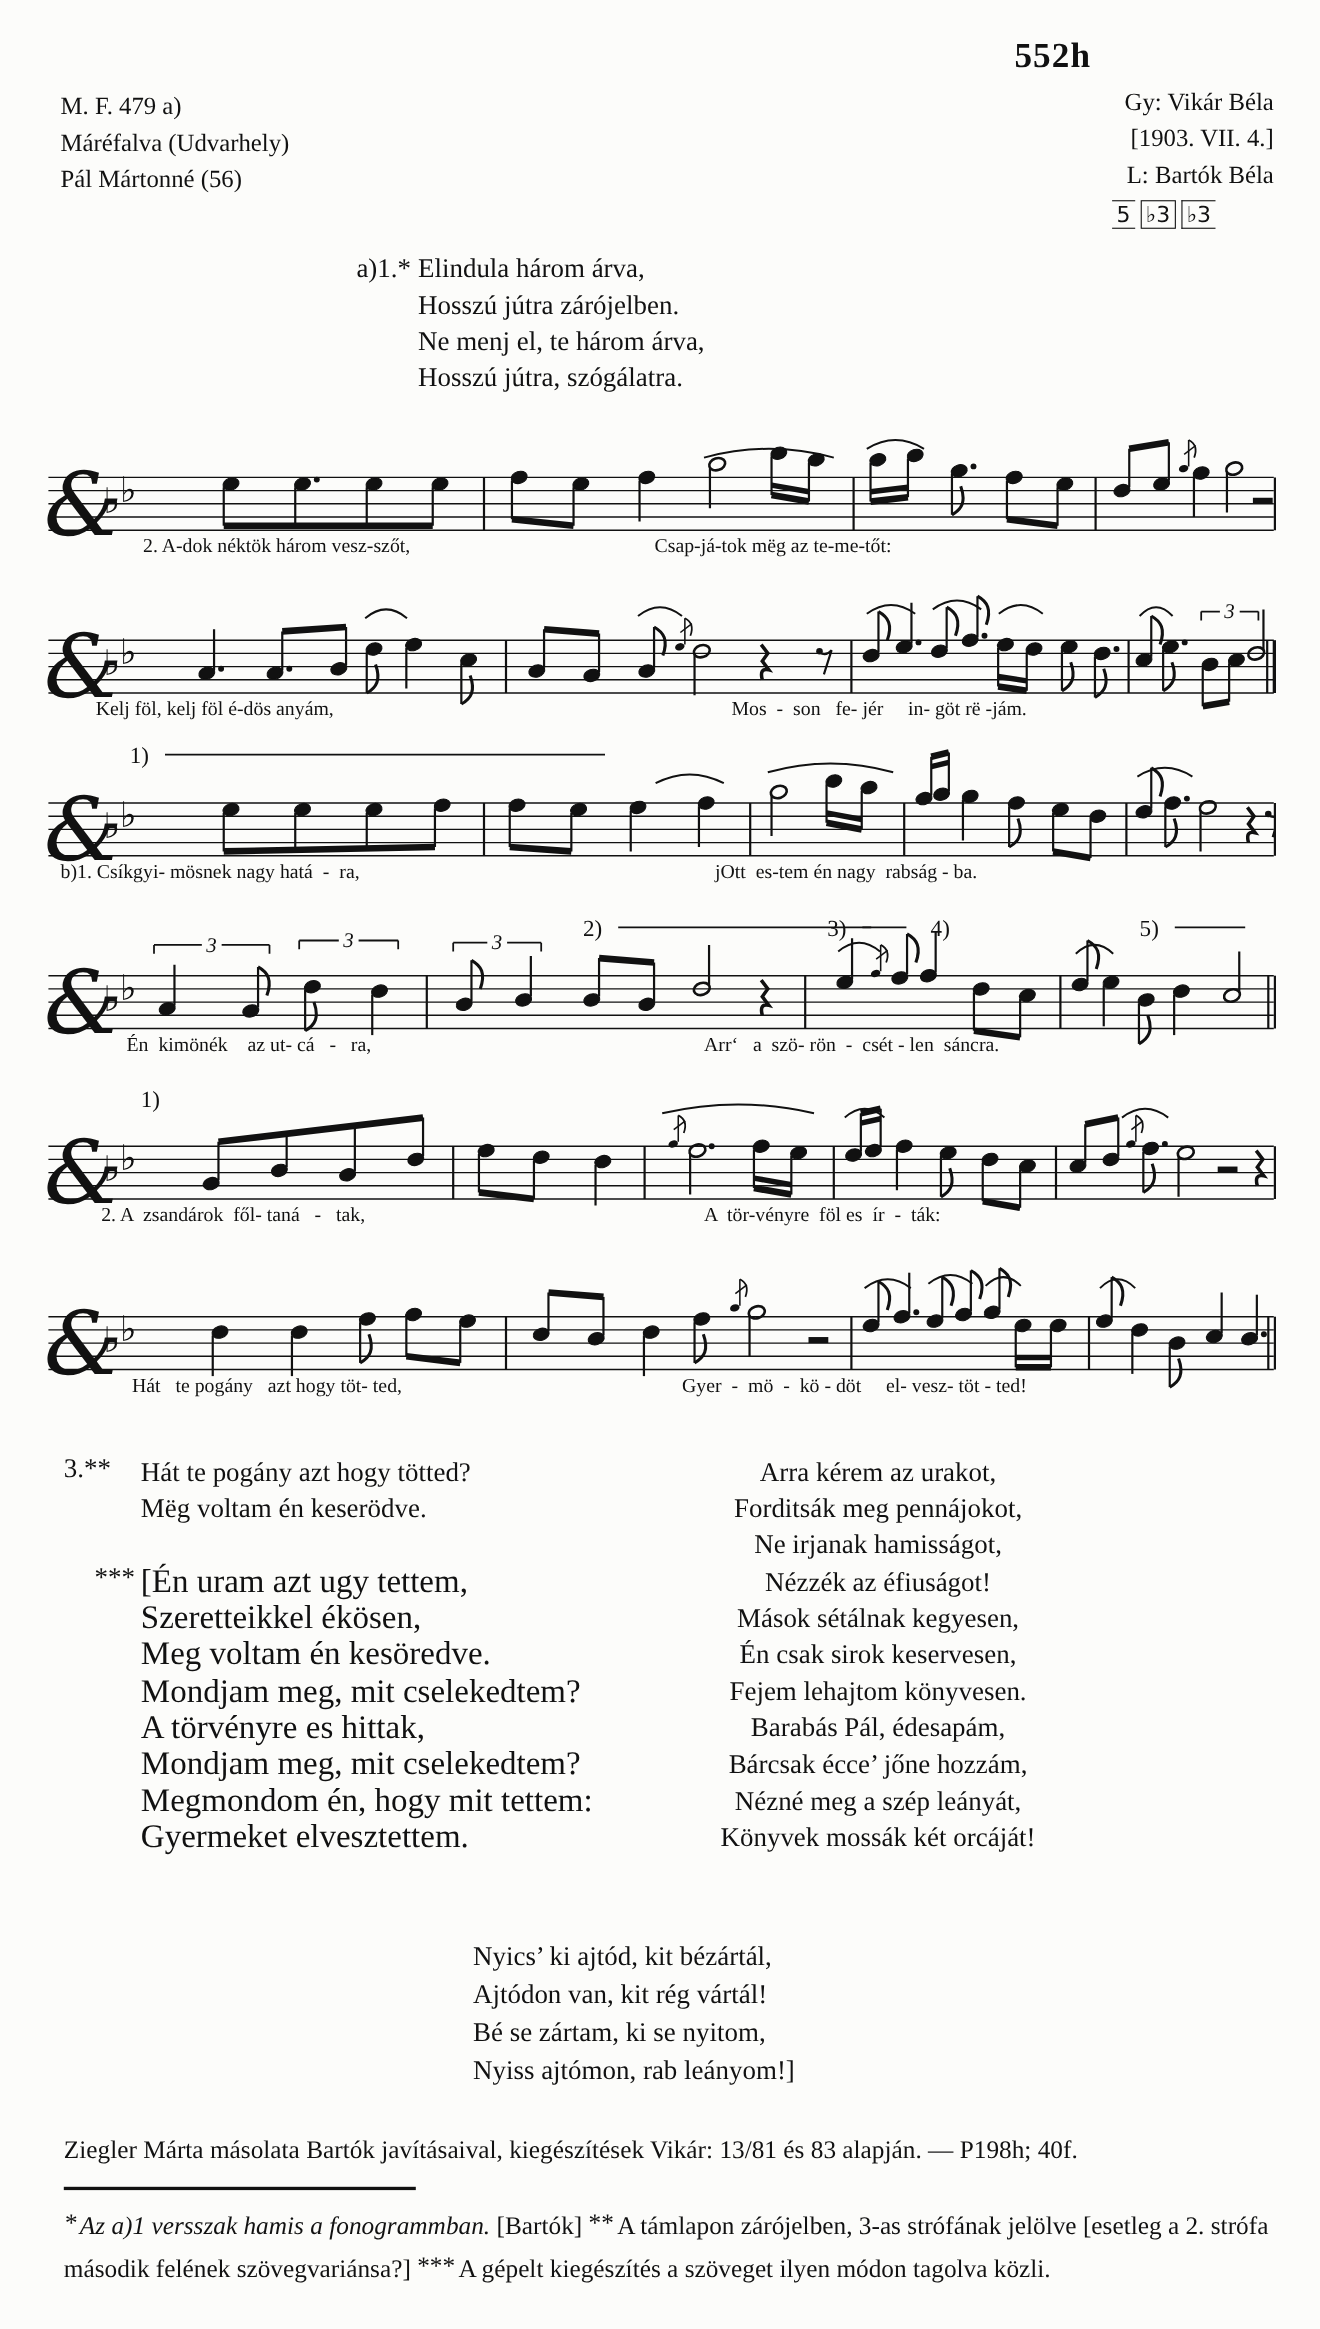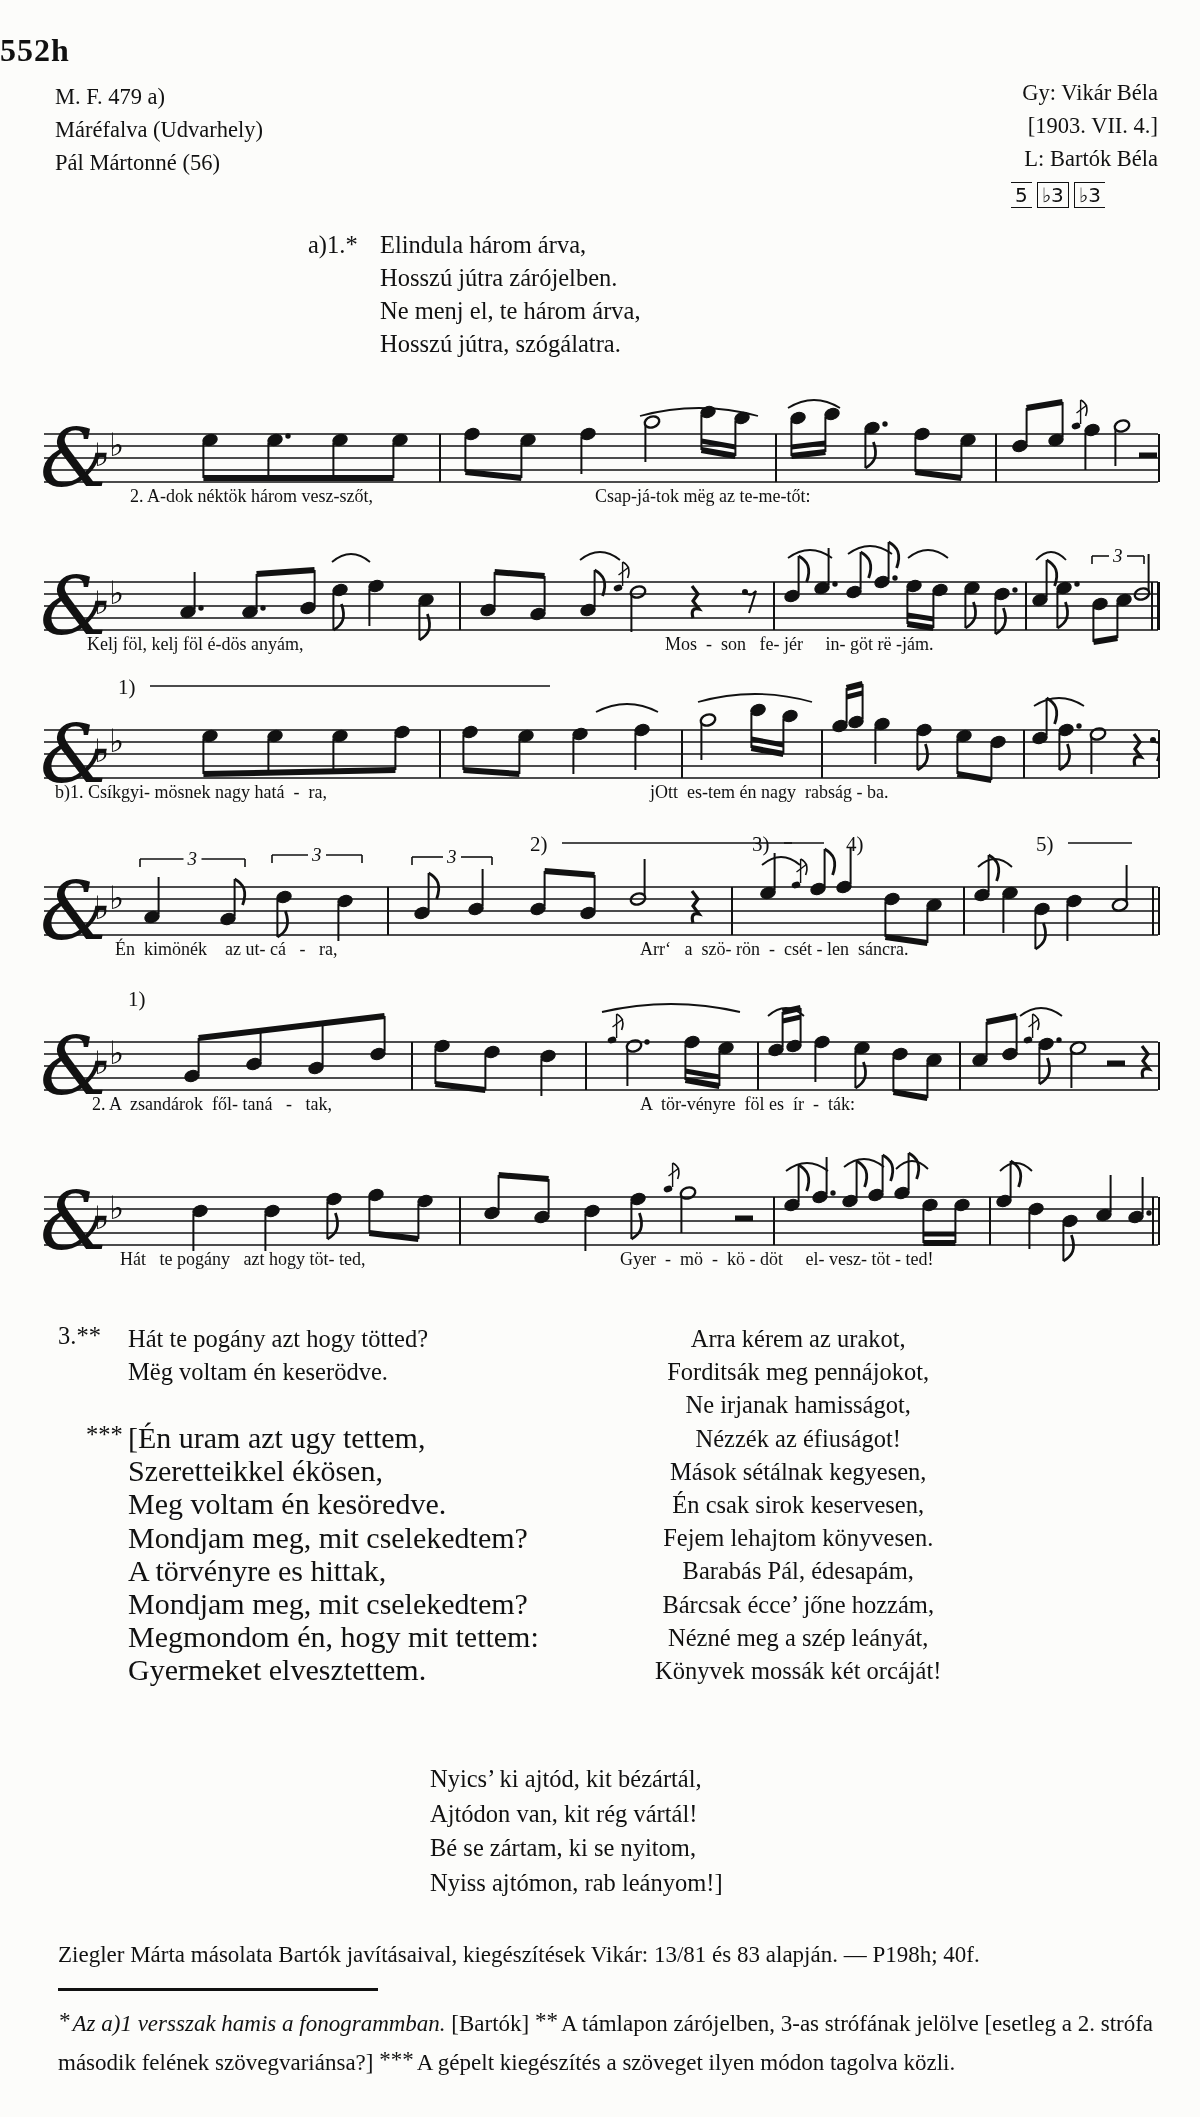--- a/index.html
+++ b/index.html
@@ -1,28 +1,28 @@
 <!DOCTYPE html>
 <html><head>
 <meta charset="utf-8">
 <style>
   html,body{margin:0;padding:0;}
   body{width:1200px;height:2117px;position:relative;background:#fcfcfa;color:#111;
        font-family:"Liberation Serif",serif;overflow:hidden;}
   .abs{position:absolute;}
-  #title{top:32px;left:0;width:992px;text-align:left;font-size:32px;font-weight:bold;letter-spacing:1px;}
+  #title{top:32px;left:0;width:992px;text-align:right;font-size:32px;font-weight:bold;letter-spacing:1px;}
   #hdr-left{top:80px;left:55px;font-size:22.5px;line-height:33px;}
   #hdr-right{top:76px;right:42px;text-align:right;font-size:22.5px;line-height:33px;}
   #cadence{top:182px;right:95px;font-family:"DejaVu Sans",sans-serif;font-size:20px;}
   #cadence span{display:inline-block;padding:0 4px;margin-left:5px;line-height:24px;}
   .cad1{border-top:1.8px solid #111;border-bottom:1.8px solid #111;}
   .cad2{border:1.8px solid #111;}
   .cad3{border-left:1.8px solid #111;border-top:1.8px solid #111;border-bottom:1.8px solid #111;}
   #verse-a{top:228px;left:308px;font-size:24.5px;line-height:33px;}
-  #verse-a .vlabel{position:absolute;left:0;top:0;}
+  #verse-a .vlabel{position:absolute;left:16px;top:0;}
   #verse-a .vlines{margin-left:72px;}
   .vline{white-space:pre;}
   .staff{position:absolute;left:40px;width:1120px;height:142px;}
   .staff svg{position:absolute;top:0;left:0;}
   .lyr{position:absolute;top:104px;font-size:18px;white-space:pre;}
   #vleft-label1{top:1322px;left:58px;font-size:24.5px;}
   #vleft-group1{top:1322px;left:128px;font-size:24.5px;line-height:33.2px;}
   #vleft-label2{top:1421px;left:86px;font-size:24.5px;}
   #vleft-group2{top:1421px;left:128px;font-size:30px;line-height:33.2px;}
   #vright{top:1322px;left:655px;font-size:24.5px;line-height:33.2px;text-align:center;}

